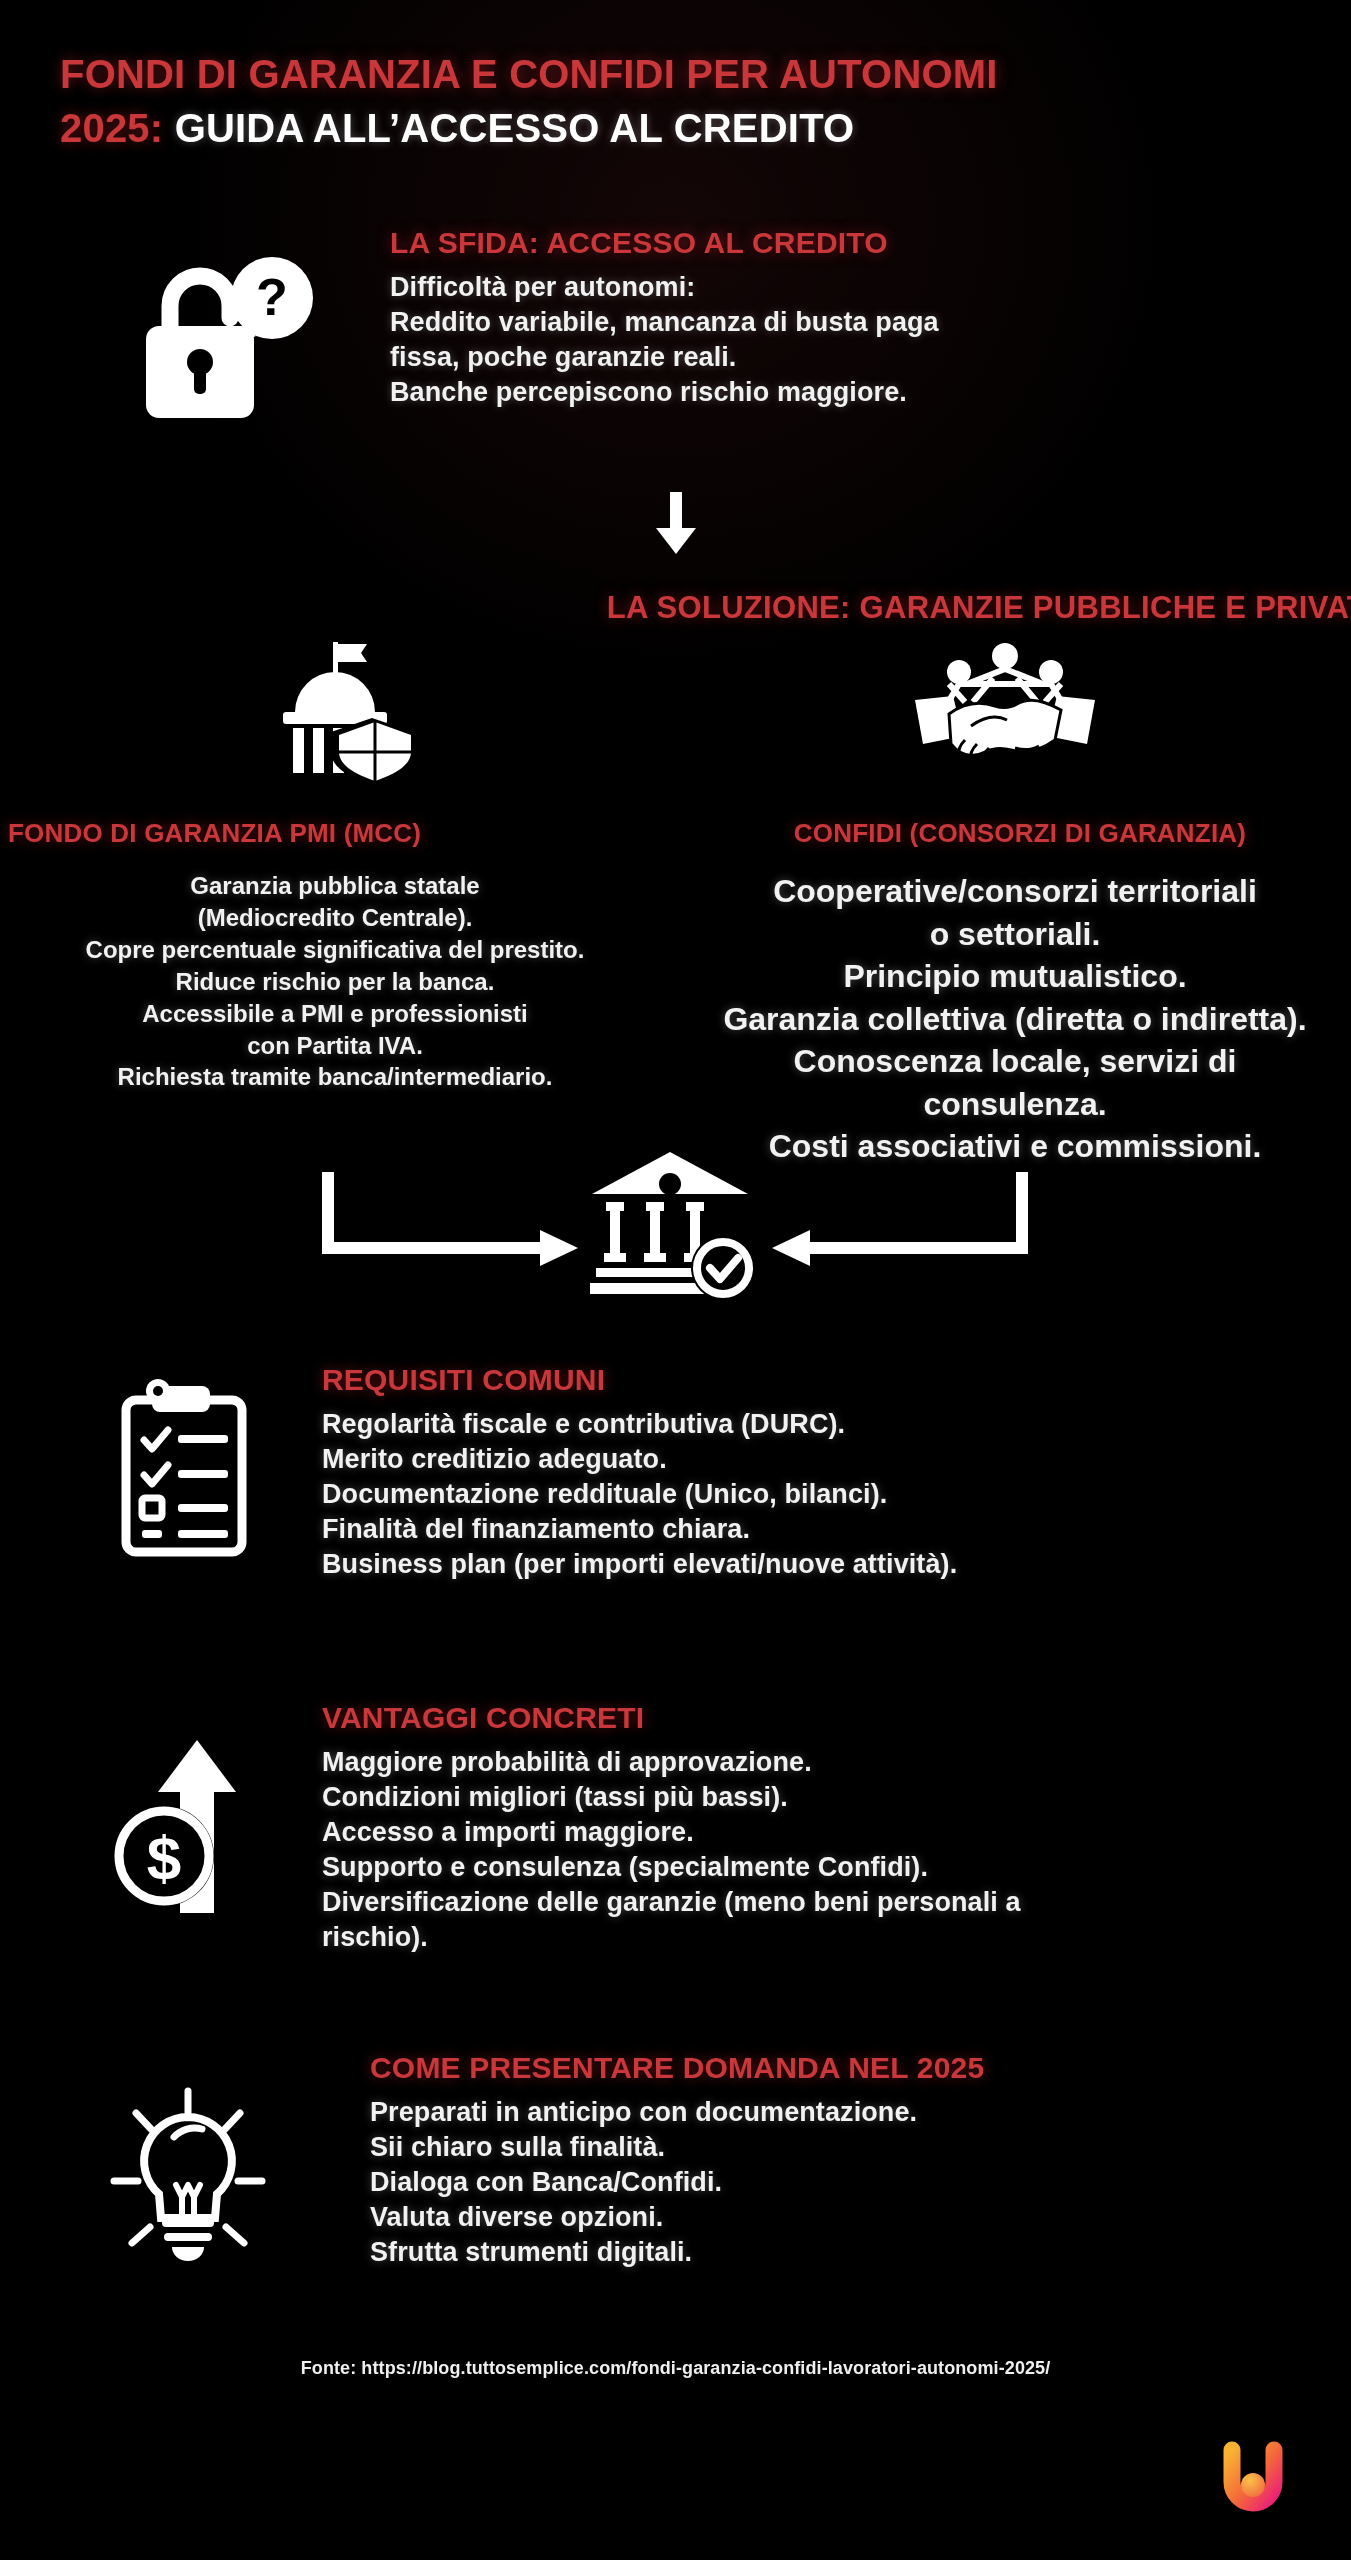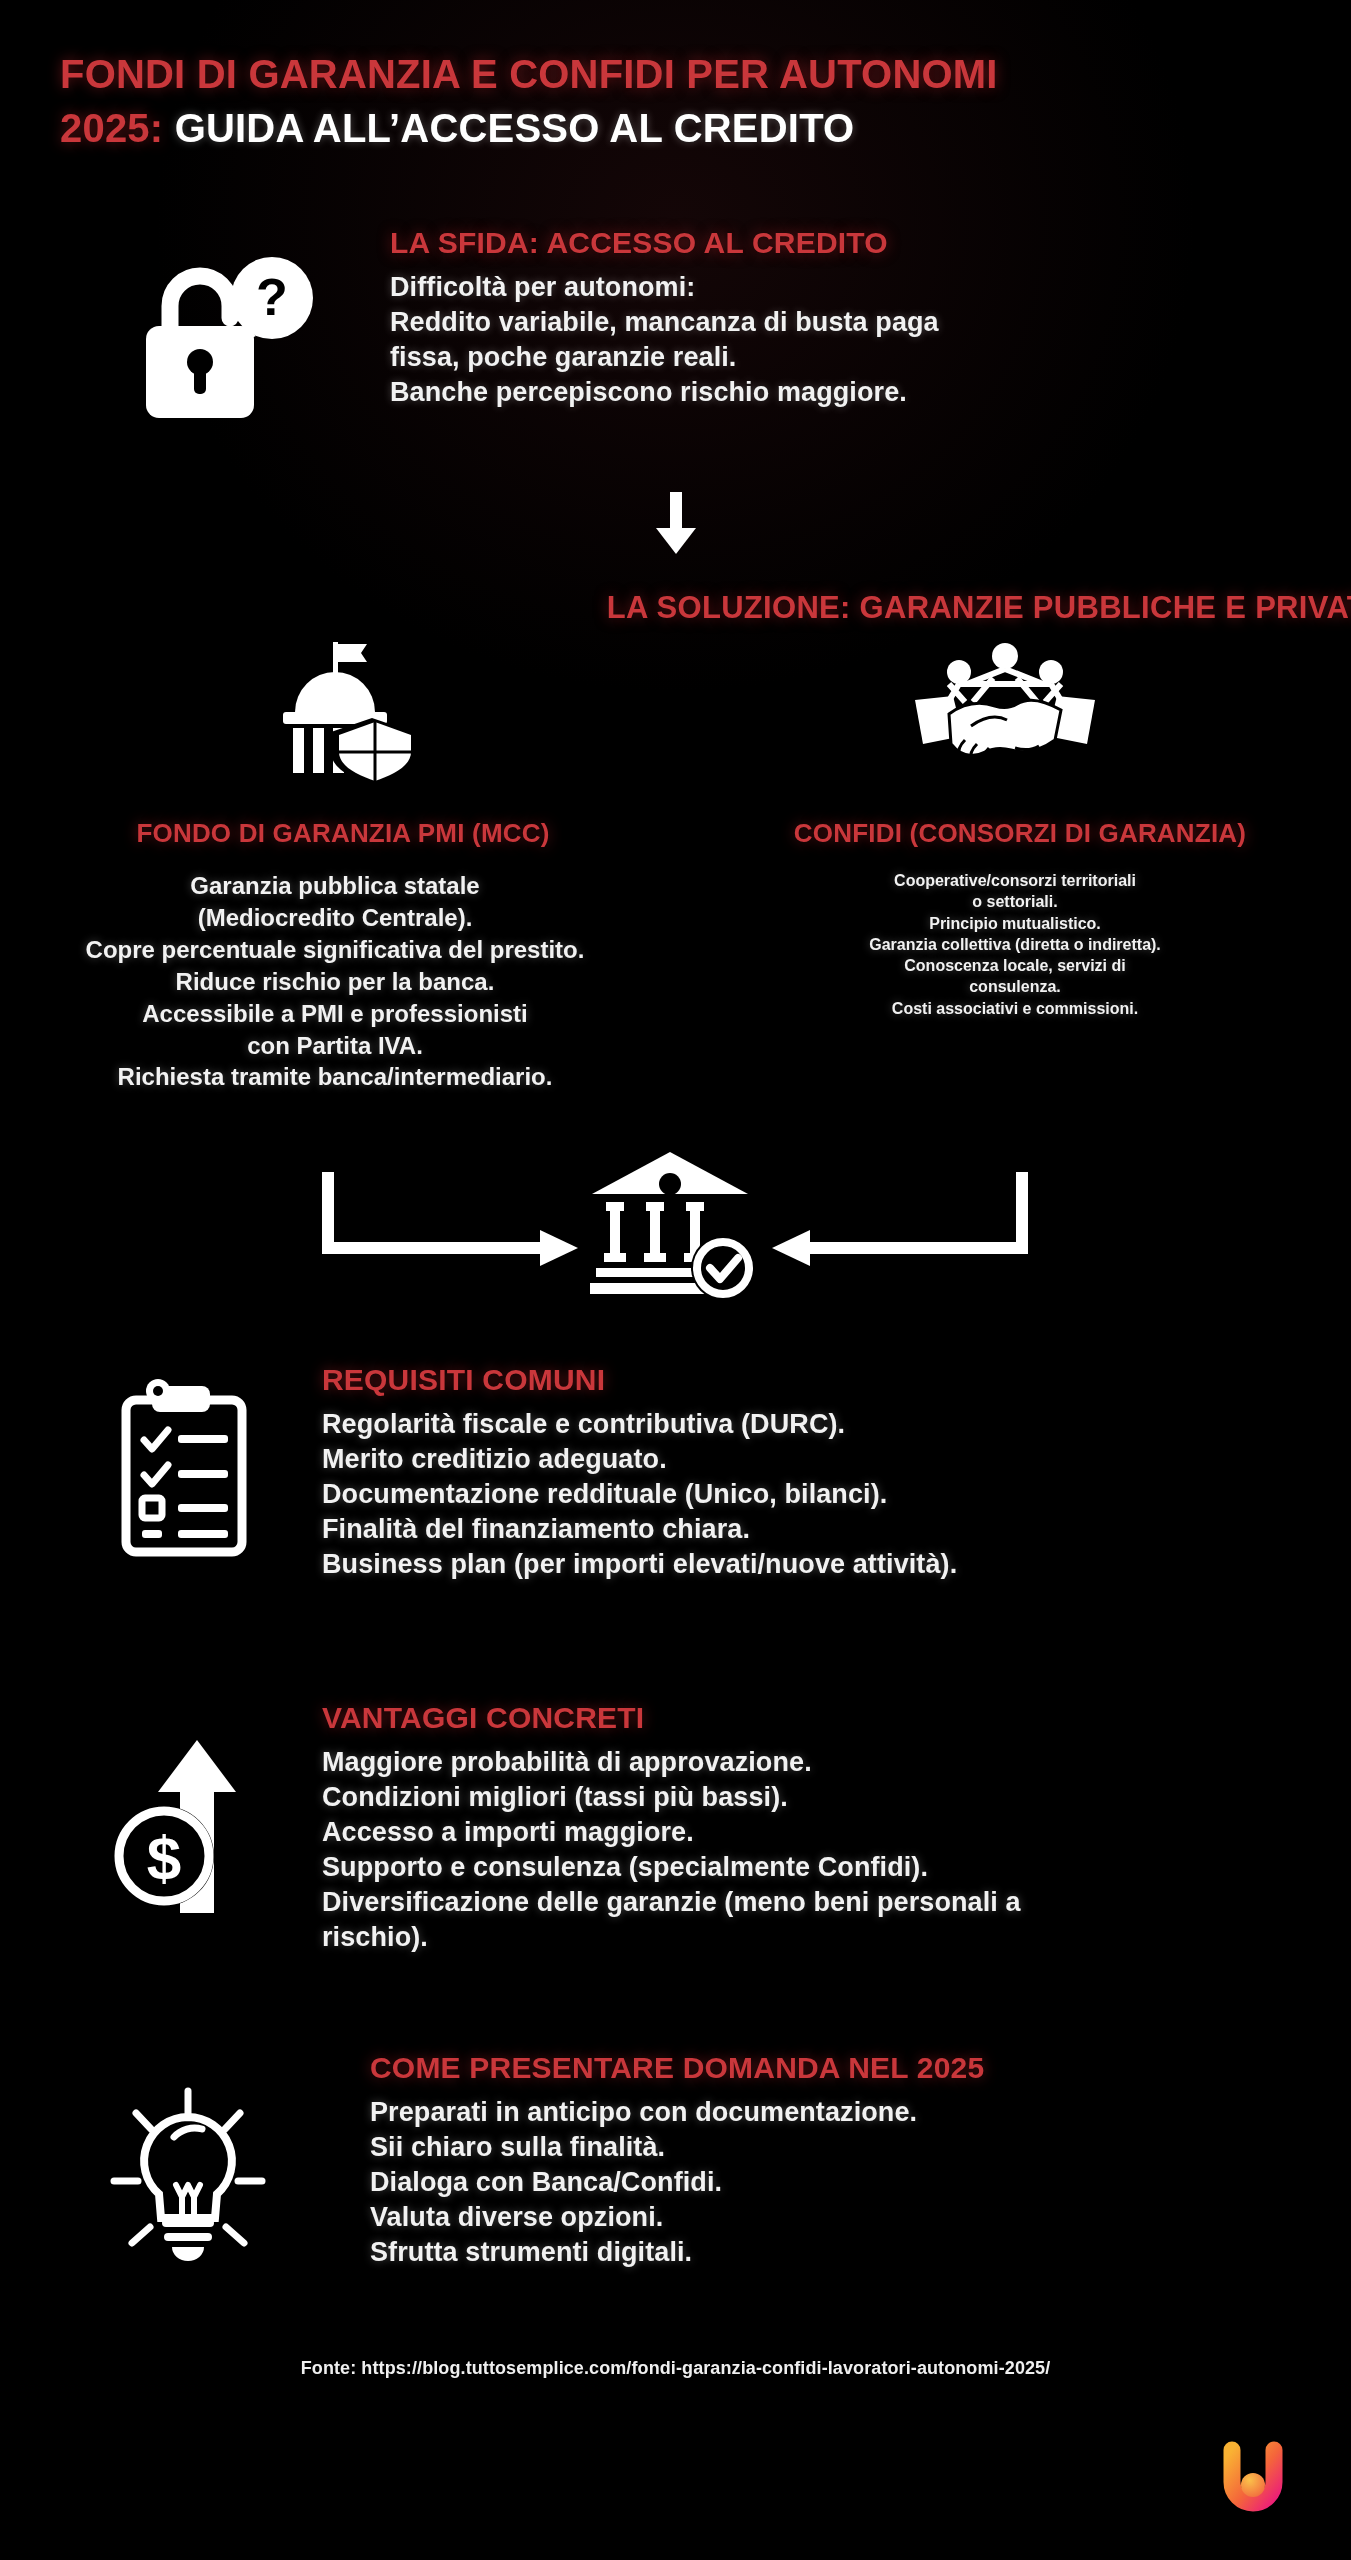--- a/index.html
+++ b/index.html
@@ -52,34 +52,34 @@
 
   
   .sec-solution-head {
     position:absolute; left:0; top:590px; width:1351px; text-align:right;
     font-size:31px; font-weight:bold; color:#c9373b; letter-spacing:.3px;margin-left:36px;
   }
   .icon-gov { position:absolute; left:255px; top:640px; width:190px; height:135px; }
   .icon-hand { position:absolute; left:905px; top:640px; width:200px; height:135px; }
 
   .col-head-left {
-    position:absolute; left:28px; top:818px; width:630px; text-align:center;
+    position:absolute; left:8px; top:818px; width:630px; 
     font-size:26px; font-weight:bold; color:#c9373b; letter-spacing:.2px;
   }
   .col-head-right {
     position:absolute; left:700px; top:818px; width:640px; text-align:center;
     font-size:26px; font-weight:bold; color:#c9373b; letter-spacing:.2px;
   }
   .col-left {
     position:absolute; left:0px; top:870px; width:670px; text-align:center;
     font-size:24px; font-weight:bold; color:#f2f2f2; line-height:1.33;
   }
   .col-right {
     position:absolute; left:685px; top:870px; width:660px; text-align:center;
-    font-size:16px; font-weight:bold; color:#f2f2f2; line-height:1.33;
+    font-size:32px; font-weight:bold; color:#f2f2f2; line-height:1.33;
   }
   .col-left div, .col-right div { white-space:nowrap; }
 
   
   .converge { position:absolute; left:0; top:1150px; width:1351px; height:160px; }
   .bank-icon { position:absolute; left:590px; top:1150px; width:170px; height:155px; }
 
   
   .sec-req { position:absolute; left:0; top:1362px; width:1351px; }
   .clip-icon { position:absolute; left:118px; top:18px; width:140px; height:180px; }

